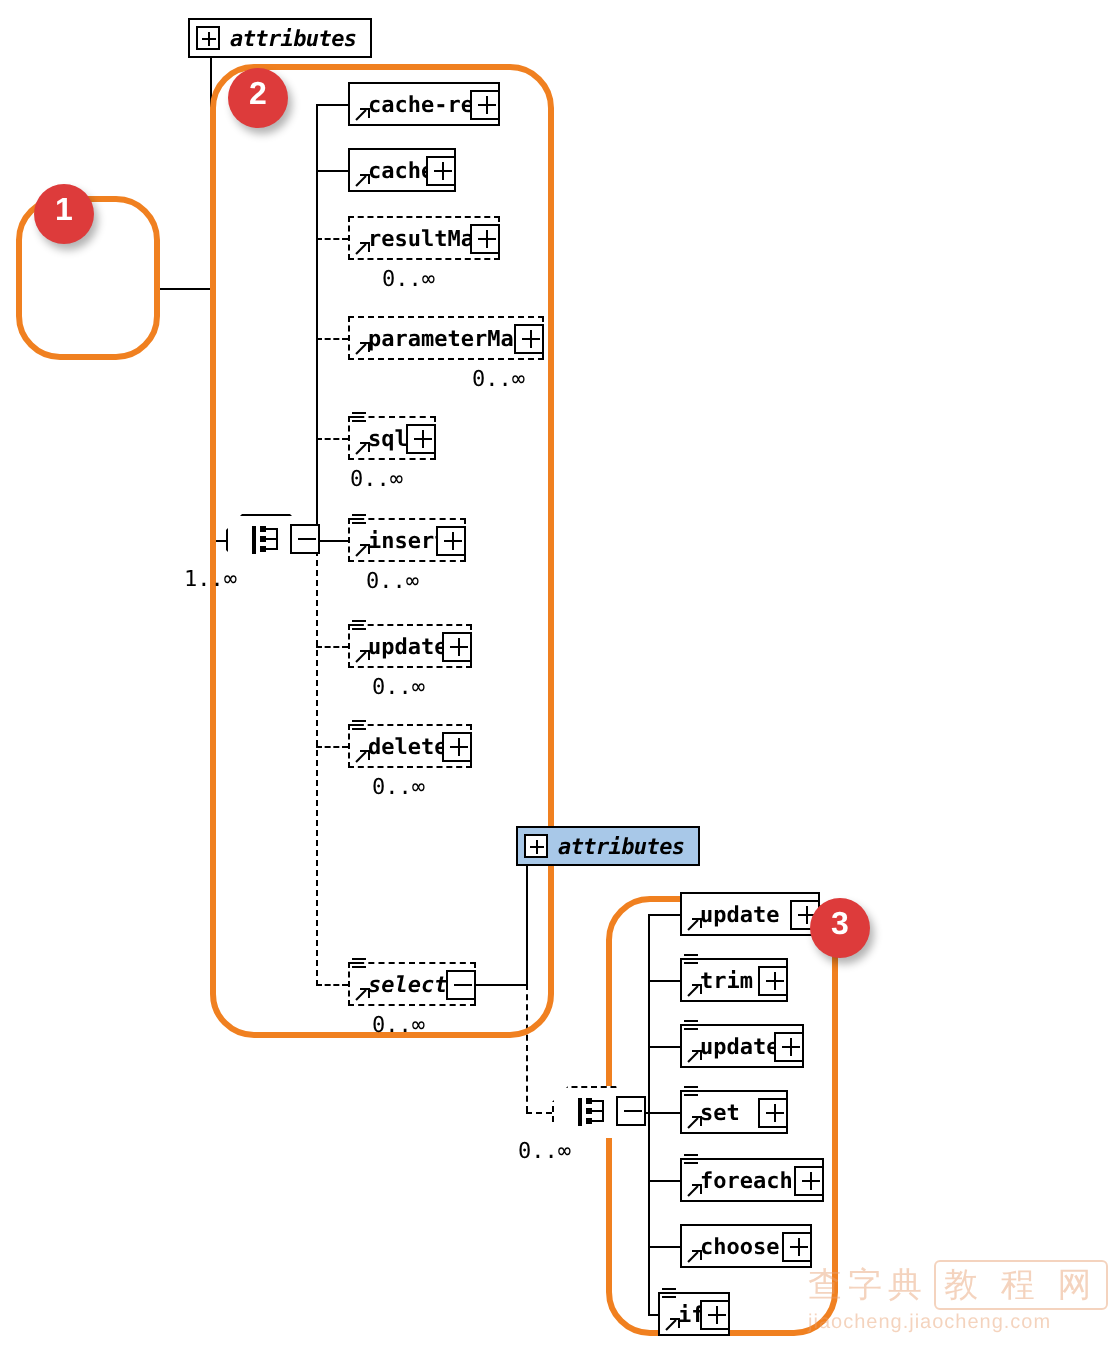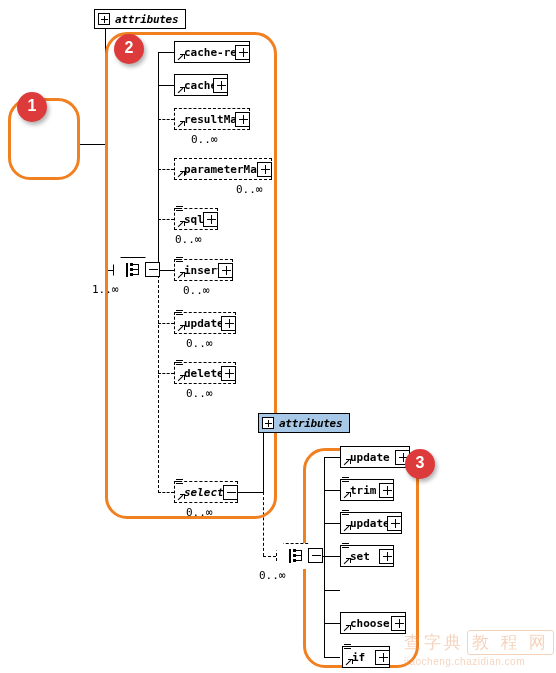--- a/index.html
+++ b/index.html
@@ -313,27 +313,38 @@
     <span class="shadow"></span>
     <span class="mix">
         <i></i>
         <i></i>
         <i></i>
       </span>
     <span class="arw"></span>
     <span class="lbl">set</span>
     <span class="exp plus"></span>
   </div>
+  <div class="node" style="left:340px;top:579px;width:72px;">
+    <span class="shadow"></span>
+    <span class="mix">
+        <i></i>
+        <i></i>
+        <i></i>
+      </span>
+    <span class="arw"></span>
+    <span class="lbl">foreach</span>
+    <span class="exp plus"></span>
+  </div>
   <div class="node" style="left:340px;top:612px;width:66px;">
     <span class="shadow"></span>
     <span class="arw"></span>
     <span class="lbl">choose</span>
     <span class="exp plus"></span>
   </div>
-  <div class="node" style="left:342px;top:646px;width:48px;text-align:right;">
+  <div class="node" style="left:329px;top:646px;width:36px;text-align:right;">
     <span class="shadow"></span>
     <span class="mix">
         <i></i>
         <i></i>
         <i></i>
       </span>
     <span class="arw"></span>
     <span class="lbl">if</span>
     <span class="exp plus"></span>
   </div>
@@ -346,16 +357,16 @@
   </div>
   <div class="badge" style="left:405px;top:449px;">
     <span>3</span>
   </div>
 
   <div class="wm" style="left:404px;top:630px;">
     <div style="display:flex;align-items:center;gap:3px;">
       <span class="cn">查字典</span>
       <span class="cn cnbox">教 程 网</span>
     </div>
-    <div class="url" style="margin-top:1px;">jiaocheng.chazidian.com</div>
+    <div class="url" style="margin-top:1px;">jiaocheng.jiaocheng.com</div>
   </div>
 
 </div>
 
 </body></html>

